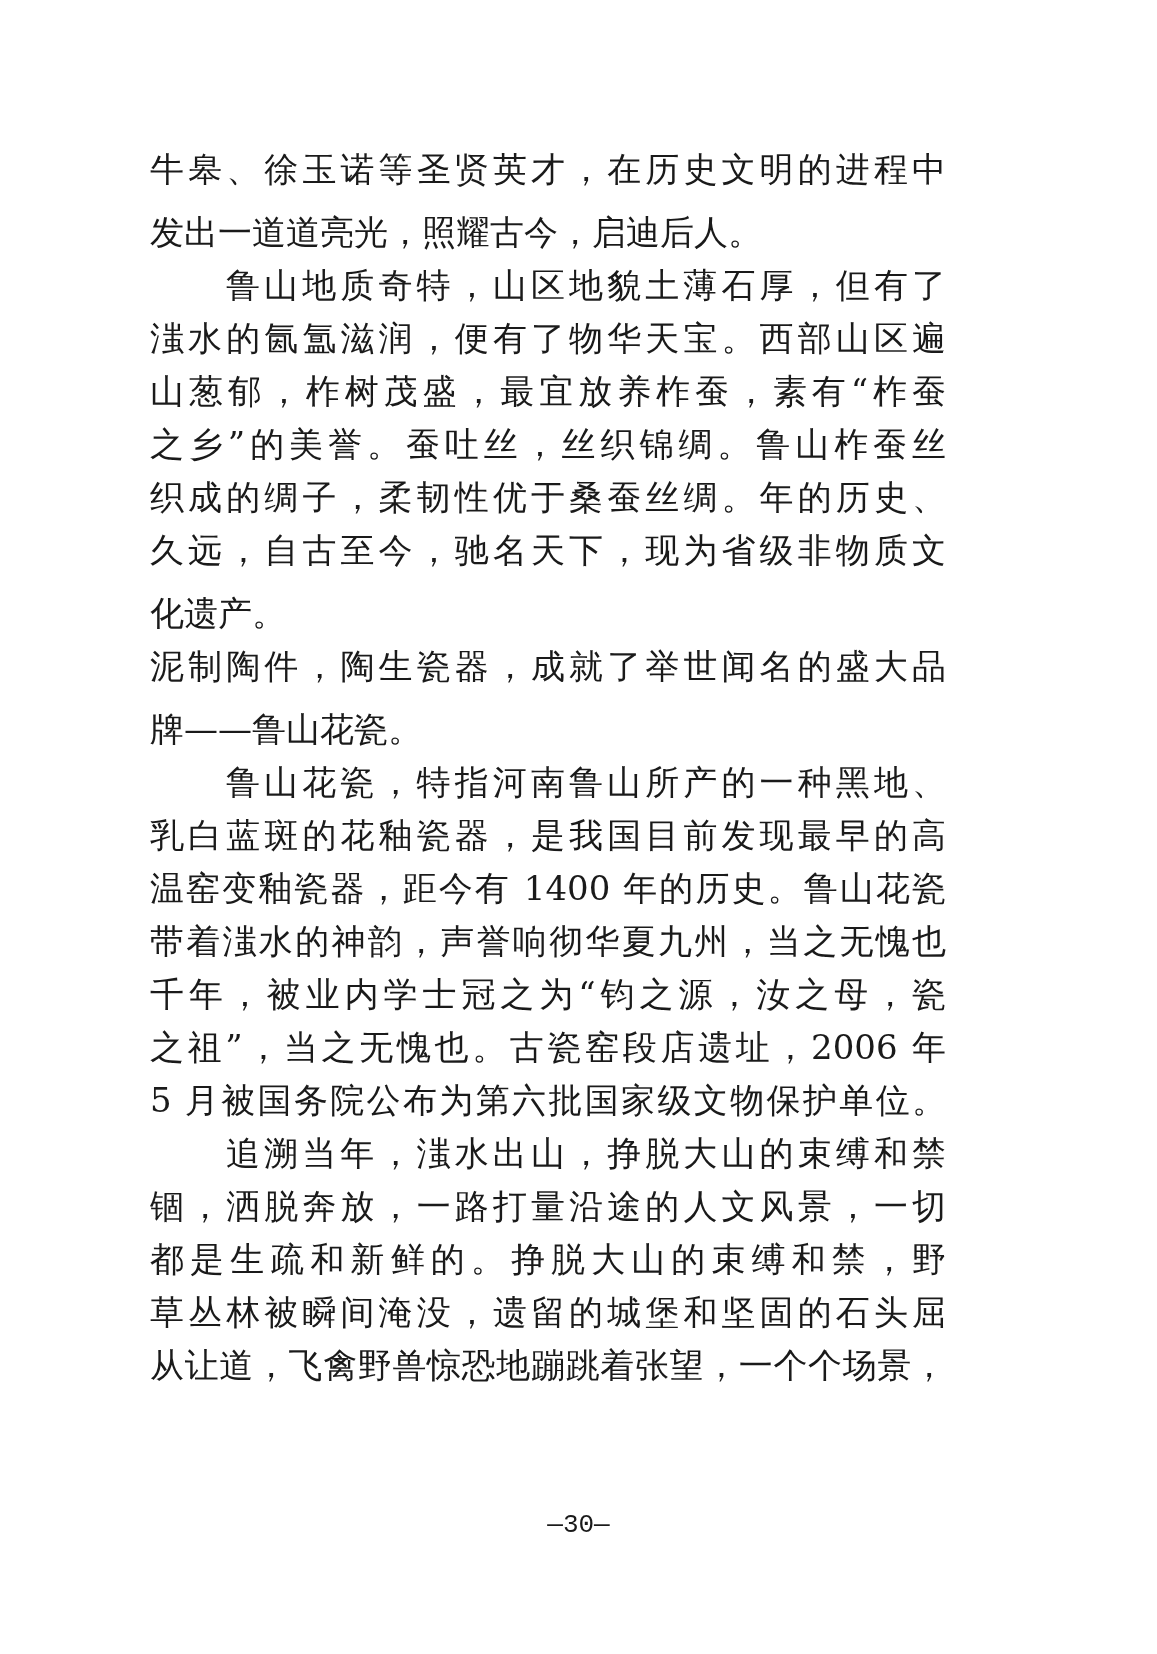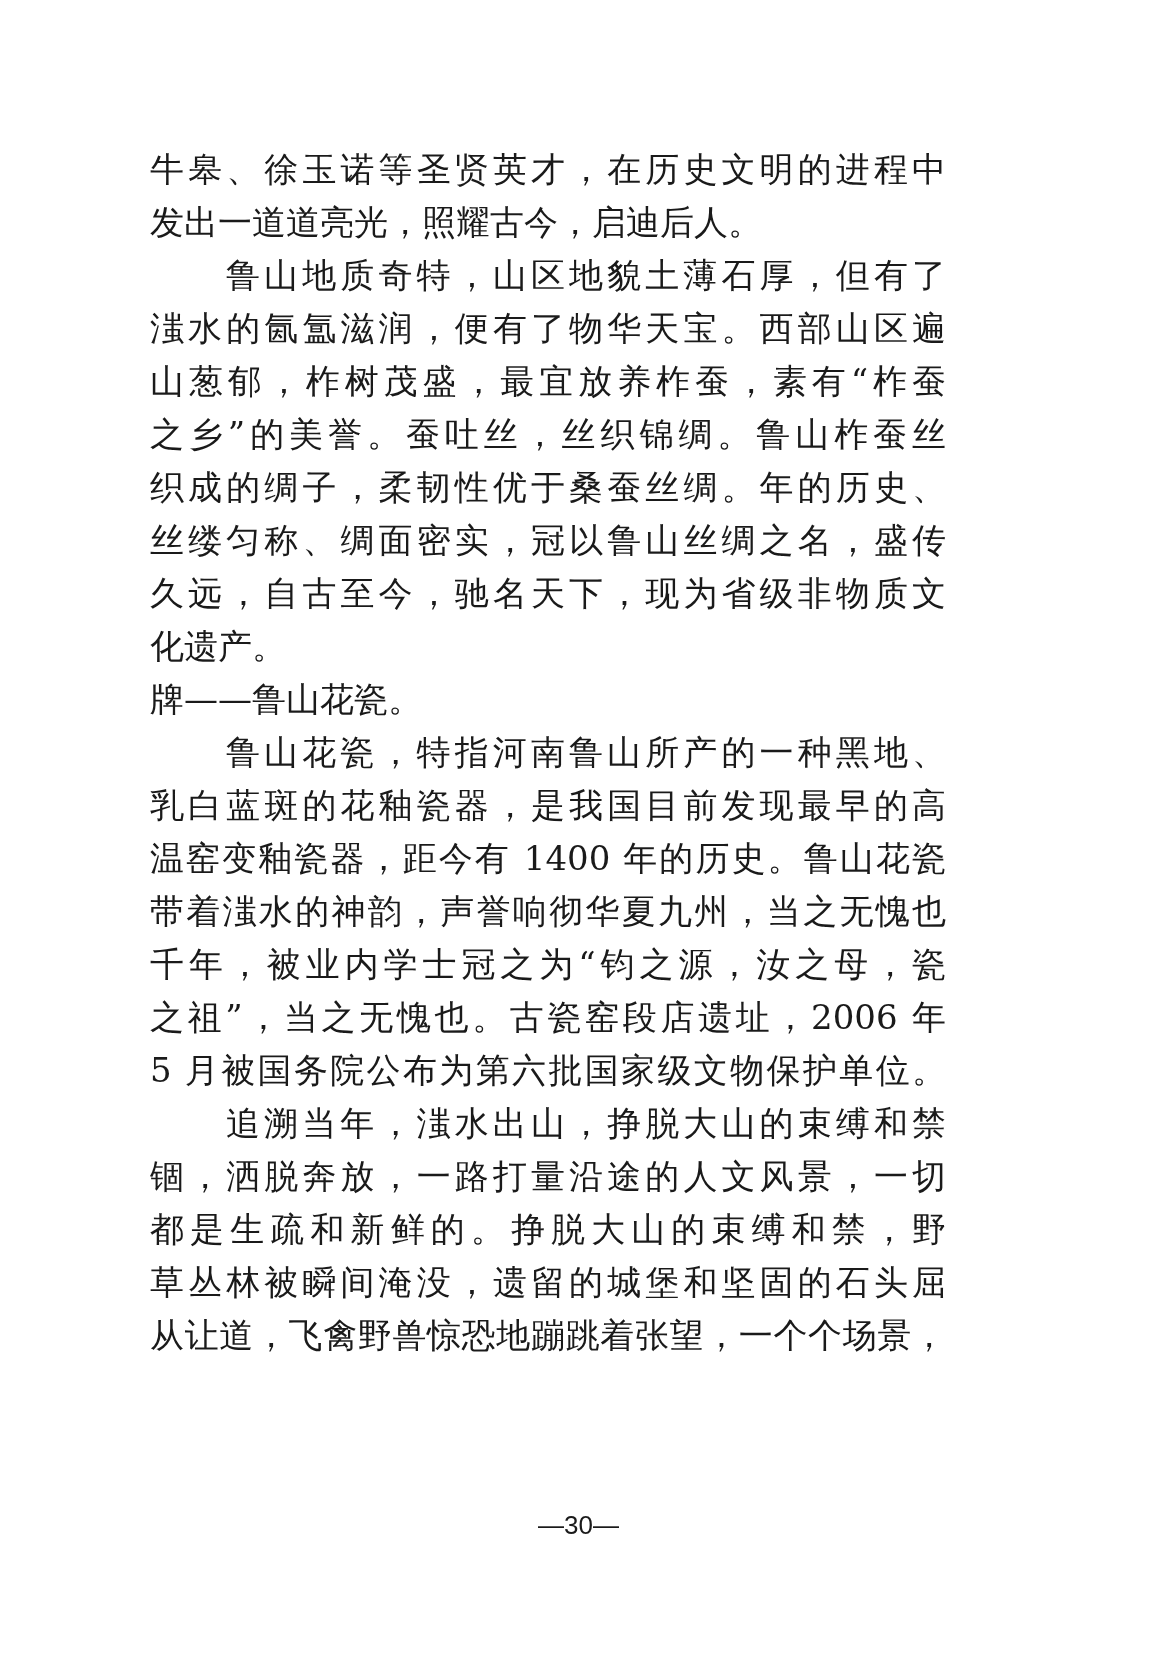--- a/index.html
+++ b/index.html
@@ -17,47 +17,47 @@
   .line {
     height: 53px;
     line-height: 53px;
     font-family: "DejaVu Serif", "Liberation Serif", serif;
     font-size: 34px;
     color: #1a1a1a;
     white-space: nowrap;
     text-align: justify;
     text-align-last: justify;
   }
-  .line.last { text-align-last: left; }
+  .line.last { text-align-last: left; margin-top: 10px; }
   .line.indent { padding-left: 76px; }
   .page-number {
     position: absolute;
     left: 0; right: 0;
     top: 1510px;
     text-align: center;
-    font-family: Liberation Sans, sans-serif;
+    font-family: Liberation Mono, monospace;
     font-size: 26px;
     color: #1a1a1a;
   }
 </style>
 </head>
 <body>
 
 <div class="page">
   <div class="text-block">
     <div class="line">牛皋、徐玉诺等圣贤英才，在历史文明的进程中</div>
     <div class="line last">发出一道道亮光，照耀古今，启迪后人。</div>
     <div class="line indent">鲁山地质奇特，山区地貌土薄石厚，但有了</div>
     <div class="line">滍水的氤氲滋润，便有了物华天宝。西部山区遍</div>
     <div class="line">山葱郁，柞树茂盛，最宜放养柞蚕，素有“柞蚕</div>
     <div class="line">之乡”的美誉。蚕吐丝，丝织锦绸。鲁山柞蚕丝</div>
     <div class="line">织成的绸子，柔韧性优于桑蚕丝绸。年的历史、</div>
-    <div class="line">丝缕匀称、绸面密实，冠以鲁山丝绸之名，盛传</div>
     <div class="line">久远，自古至今，驰名天下，现为省级非物质文</div>
     <div class="line last">化遗产。</div>
+    <div class="line">泥制陶件，陶生瓷器，成就了举世闻名的盛大品</div>
     <div class="line last">牌——鲁山花瓷。</div>
     <div class="line indent">鲁山花瓷，特指河南鲁山所产的一种黑地、</div>
     <div class="line">乳白蓝斑的花釉瓷器，是我国目前发现最早的高</div>
     <div class="line">温窑变釉瓷器，距今有 1400 年的历史。鲁山花瓷</div>
     <div class="line">带着滍水的神韵，声誉响彻华夏九州，当之无愧也</div>
     <div class="line">千年，被业内学士冠之为“钧之源，汝之母，瓷</div>
     <div class="line">之祖”，当之无愧也。古瓷窑段店遗址，2006 年</div>
     <div class="line">5 月被国务院公布为第六批国家级文物保护单位。</div>
     <div class="line indent">追溯当年，滍水出山，挣脱大山的束缚和禁</div>
     <div class="line">锢，洒脱奔放，一路打量沿途的人文风景，一切</div>

